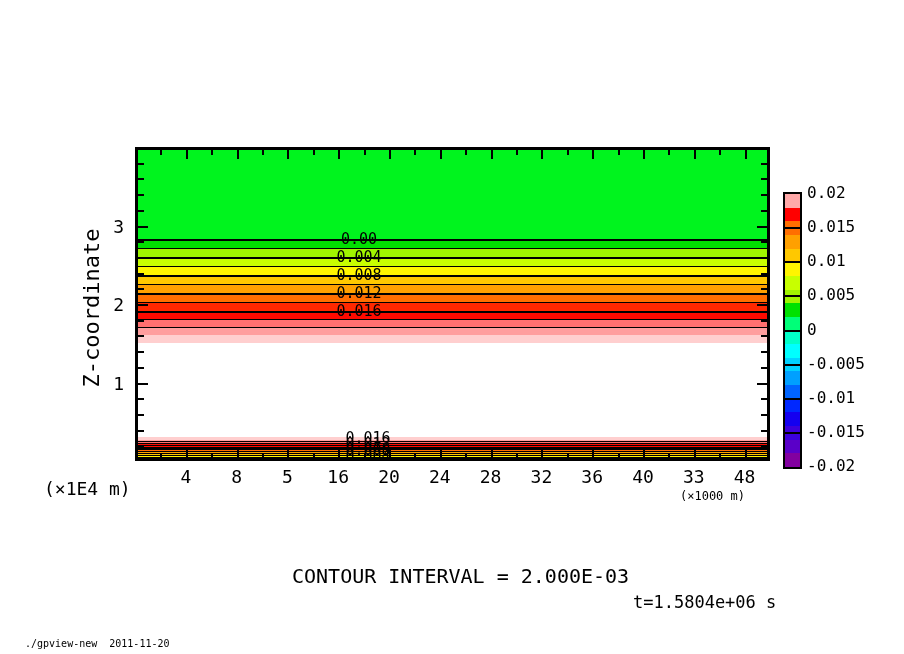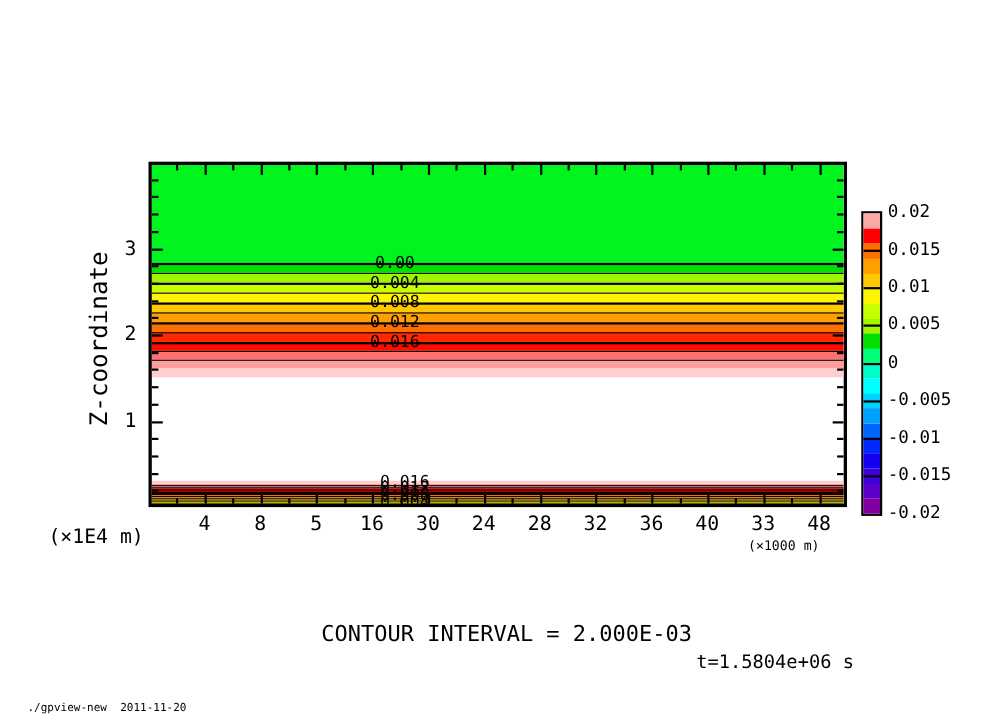--- a/index.html
+++ b/index.html
@@ -228,21 +228,21 @@
 
   <div class="abs subtitle">CONTOUR INTERVAL = 2.000E-03</div>
   <div class="abs tnote">t=1.5804e+06 s</div>
 
   <div class="abs footer left">./gpview-new  2011-11-20</div>
 
 <div class="xticklab" style="left: 185.8px;">4</div>
     <div class="xticklab" style="left: 236.6px;">8</div>
     <div class="xticklab" style="left: 287.4px;">5</div>
     <div class="xticklab" style="left: 338.2px;">16</div>
-    <div class="xticklab" style="left: 389px;">30</div>
+    <div class="xticklab" style="left: 389px;">20</div>
     <div class="xticklab" style="left: 439.8px;">24</div>
     <div class="xticklab" style="left: 490.6px;">28</div>
     <div class="xticklab" style="left: 541.4px;">32</div>
     <div class="xticklab" style="left: 592.2px;">36</div>
     <div class="xticklab" style="left: 643px;">40</div>
     <div class="xticklab" style="left: 693.8px;">33</div>
     <div class="xticklab" style="left: 744.6px;">48</div>
     <div class="yticklab" style="top: 382.5px;">1</div>
     <div class="yticklab" style="top: 304px;">2</div>
     <div class="yticklab" style="top: 225.5px;">3</div>

